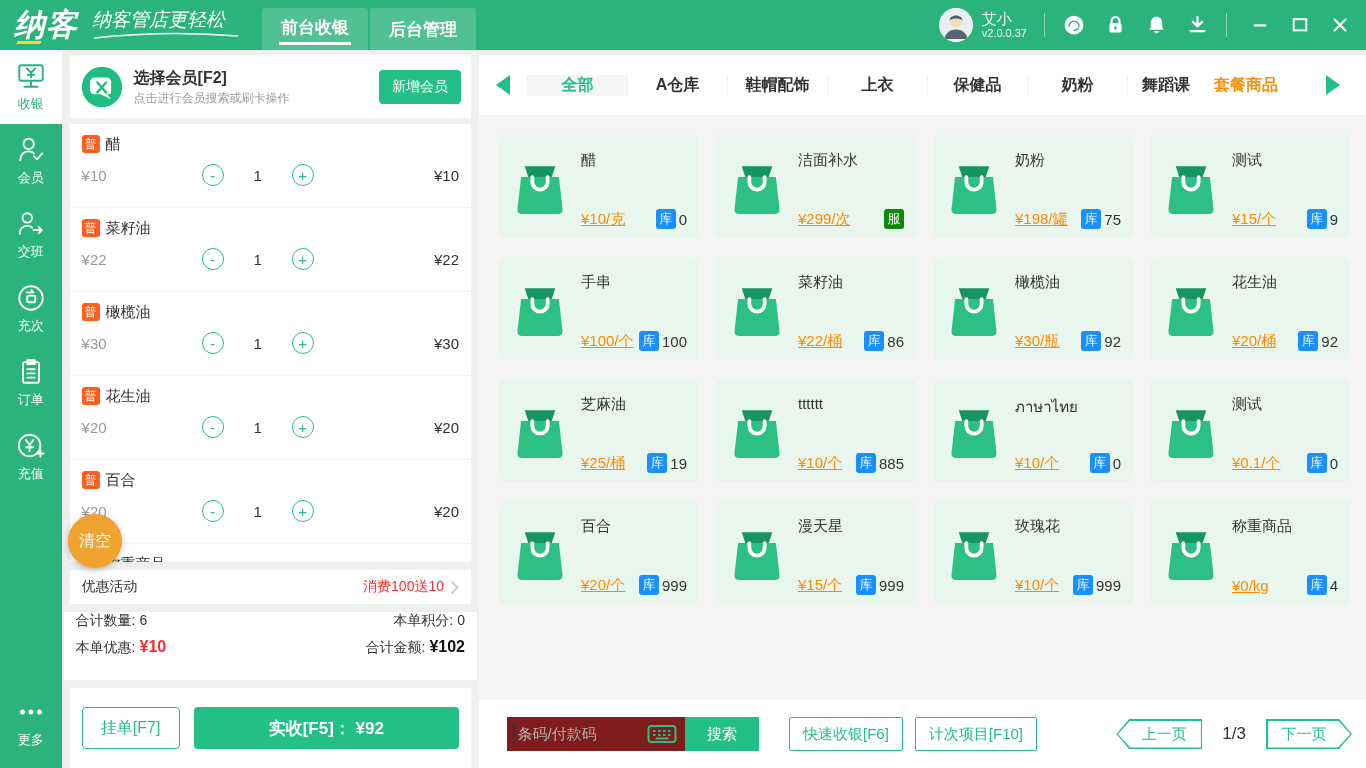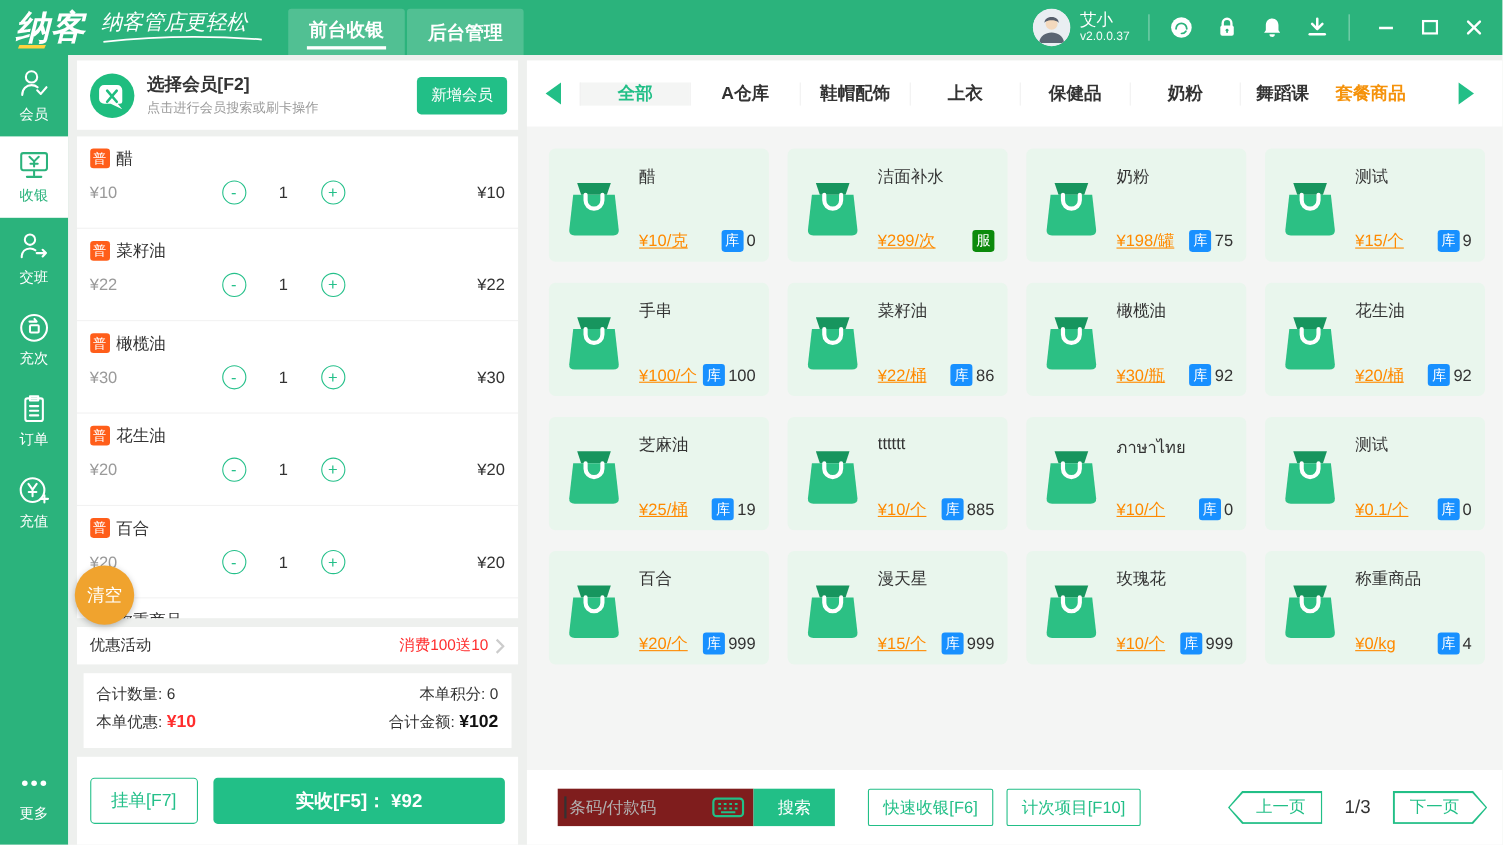--- a/index.html
+++ b/index.html
@@ -54,21 +54,21 @@
   .ci-row{display:flex;align-items:center;margin-top:11px;height:22px;}
   .ci-price{flex:0 0 120px;color:#9a9a9a;font-size:15px;}
   .ci-minus,.ci-plus{width:22px;height:22px;border:1.5px solid #25c08a;color:#25c08a;border-radius:50%;display:flex;align-items:center;justify-content:center;font-size:15px;line-height:1;cursor:pointer;background:#fff;}
   .ci-qty{width:68px;text-align:center;font-size:15px;color:#333;}
   .ci-total{margin-left:auto;font-size:15px;color:#333;}
   .clear-btn{position:absolute;left:68px;top:514px;width:54px;height:54px;border-radius:50%;background:#f0a32e;color:#fff;font-size:16px;display:flex;align-items:center;justify-content:center;box-shadow:0 2px 6px rgba(0,0,0,.25);cursor:pointer;z-index:6;}
   .promo-row{margin:8px 8px 0;height:34px;background:#fff;display:flex;align-items:center;padding:0 12px;cursor:pointer;}
   .promo-label{font-size:14px;color:#333;}
   .promo-right{margin-left:auto;display:flex;align-items:center;gap:6px;}
   .promo-value{font-size:14px;color:#ff2d2d;}
-  .totals-card{margin:8px 14px 0;height:68px;background:#fff;padding:10px 12px 0;}
+  .totals-card{margin:8px 2px 0;height:68px;background:#fff;padding:0 12px 0;}
   .tot-row{display:flex;justify-content:space-between;align-items:baseline;height:26px;}
   .tot-left,.tot-right{display:flex;align-items:baseline;gap:4px;}
   .tot-label{font-size:14px;color:#333;}
   .tot-val{font-size:14px;color:#333;}
   .tot-val.red{color:#ff2d2d;font-weight:bold;font-size:16px;}
   .tot-val.big{font-weight:bold;font-size:16px;color:#111;}
   .actions-row{margin:8px 8px 0;flex:1;background:#fff;display:flex;align-items:center;padding:0 12px;gap:14px;}
   .hold-btn{width:98px;height:42px;background:#fff;border:1px solid #25c08a;border-radius:4px;color:#25c08a;font-size:16px;cursor:pointer;}
   .checkout-btn{flex:1;height:42px;background:#22bf87;border:none;border-radius:4px;color:#fff;font-size:17px;font-weight:bold;cursor:pointer;}
   
@@ -195,35 +195,35 @@
             </svg>
           </span>
       </span>
     </div>
   </header>
 
   <div class="main">
 
     <aside class="sidebar">
       <div>
+          <div class="side-item active">
+    <span class="side-icon"><svg viewBox="0 0 32 32">
+                <rect x="3.5" y="4.5" width="25" height="16.5" rx="2"></rect>
+                <path d="M11.5 8l4.5 4.5L20.5 8M16 12.5v5M12.5 14.8h7"></path>
+                <path d="M16 21.5v4.5M9 27.5h14"></path>
+              </svg></span>
+    <span class="side-label">收银</span>
+  </div>
           <div class="side-item">
     <span class="side-icon"><svg viewBox="0 0 32 32">
                 <circle cx="13.5" cy="9.5" r="5.5"></circle>
                 <path d="M4.5 27c0-6 4-9.5 9-9.5 2.4 0 4.4.8 5.9 2.1"></path>
                 <path d="M19 22.5l3.5 3.5 5.5-6.5"></path>
               </svg></span>
     <span class="side-label">会员</span>
-  </div>
-          <div class="side-item active">
-    <span class="side-icon"><svg viewBox="0 0 32 32">
-                <rect x="3.5" y="4.5" width="25" height="16.5" rx="2"></rect>
-                <path d="M11.5 8l4.5 4.5L20.5 8M16 12.5v5M12.5 14.8h7"></path>
-                <path d="M16 21.5v4.5M9 27.5h14"></path>
-              </svg></span>
-    <span class="side-label">收银</span>
   </div>
           <div class="side-item">
     <span class="side-icon"><svg viewBox="0 0 32 32">
                 <circle cx="12" cy="9.5" r="5"></circle>
                 <path d="M4 26.5c0-5.5 3.5-8.5 8-8.5 2 0 3.8.6 5.2 1.8"></path>
                 <path d="M18.5 22.5h9m-3.2-3.2 3.2 3.2-3.2 3.2"></path>
               </svg></span>
     <span class="side-label">交班</span>
   </div>
           <div class="side-item">

